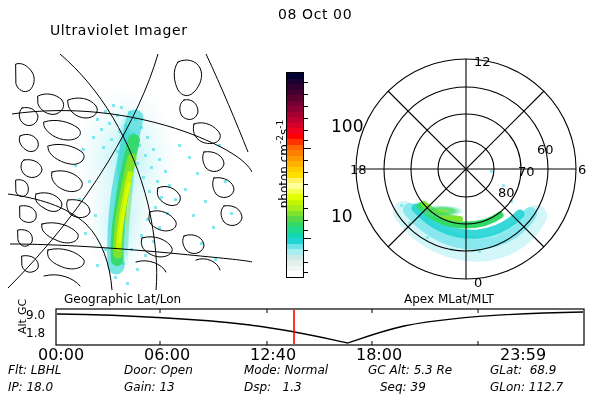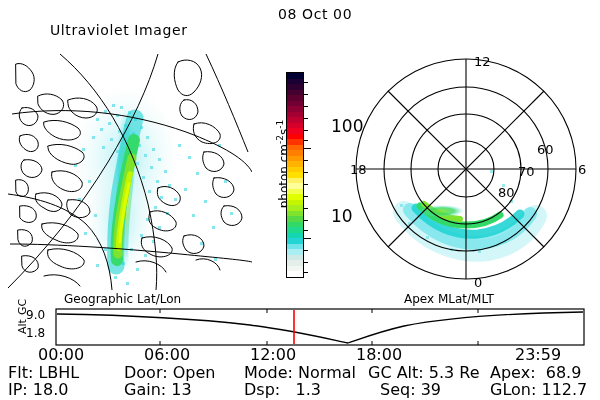--- a/index.html
+++ b/index.html
@@ -140,22 +140,23 @@
   }
 
   
   .status {
     position: absolute;
     left: 0; top: 363px;
     width: 600px; height: 36px;
   }
   .status-cell {
     position: absolute;
-    font-size: 16px;
-    white-space: nowrap;
+    font-size: 12px;
+    white-space: nowrap;
+    font-style: italic;
   }
   .status-row1 { top: 0px; }
   .status-row2 { top: 17px; }
 </style>
 </head>
 <body>
 
 <div id="root">
 
   <div class="header">
@@ -458,30 +459,30 @@
 
       <path d="M 57 9 C 120 10, 190 13, 250 20 C 290 25, 320 32, 348 38
                C 360 34, 378 27, 404 21 C 450 12, 520 8, 583 7" fill="none" stroke="#000000" stroke-width="1.3"></path>
 
       <line x1="294" y1="5" x2="294" y2="39" stroke="#ff0000" stroke-width="1.6"></line>
     </svg>
   </div>
 
   <span class="orbit-xtick" style="left:38px;">00:00</span>
   <span class="orbit-xtick" style="left:144px;">06:00</span>
-  <span class="orbit-xtick" style="left:250px;">12:00</span>
+  <span class="orbit-xtick" style="left:250px;">12:40</span>
   <span class="orbit-xtick" style="left:356px;">18:00</span>
-  <span class="orbit-xtick" style="left:515px;">23:59</span>
+  <span class="orbit-xtick" style="left:500px;">23:59</span>
 
   <div class="status">
     <span class="status-cell status-row1" style="left:8px;"><span>Flt:</span> <span>LBHL</span></span>
     <span class="status-cell status-row1" style="left:244px;"><span>Mode:</span> <span>Normal</span></span>
     <span class="status-cell status-row1" style="left:124px;"><span>Door:</span> <span>Open</span></span>
     <span class="status-cell status-row1" style="left:368px;"><span>GC Alt:</span> <span>5.3 Re</span></span>
-    <span class="status-cell status-row1" style="left:490px;"><span>Apex:</span>&nbsp; <span>68.9</span></span>
+    <span class="status-cell status-row1" style="left:490px;"><span>GLat:</span>&nbsp; <span>68.9</span></span>
 
     <span class="status-cell status-row2" style="left:8px;"><span>IP:</span> <span>18.0</span></span>
     <span class="status-cell status-row2" style="left:124px;"><span>Gain:</span> <span>13</span></span>
     <span class="status-cell status-row2" style="left:244px;"><span>Dsp:</span>&nbsp;&nbsp; <span>1.3</span></span>
     <span class="status-cell status-row2" style="left:380px;"><span>Seq:</span> <span>39</span></span>
     <span class="status-cell status-row2" style="left:490px;"><span>GLon:</span> <span>112.7</span></span>
   </div>
 
 </div>
 

